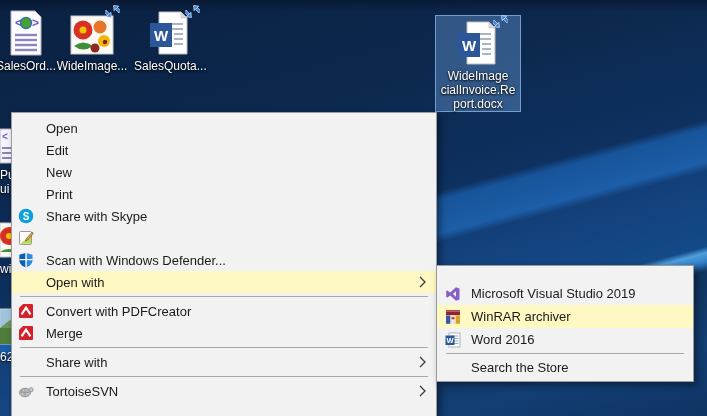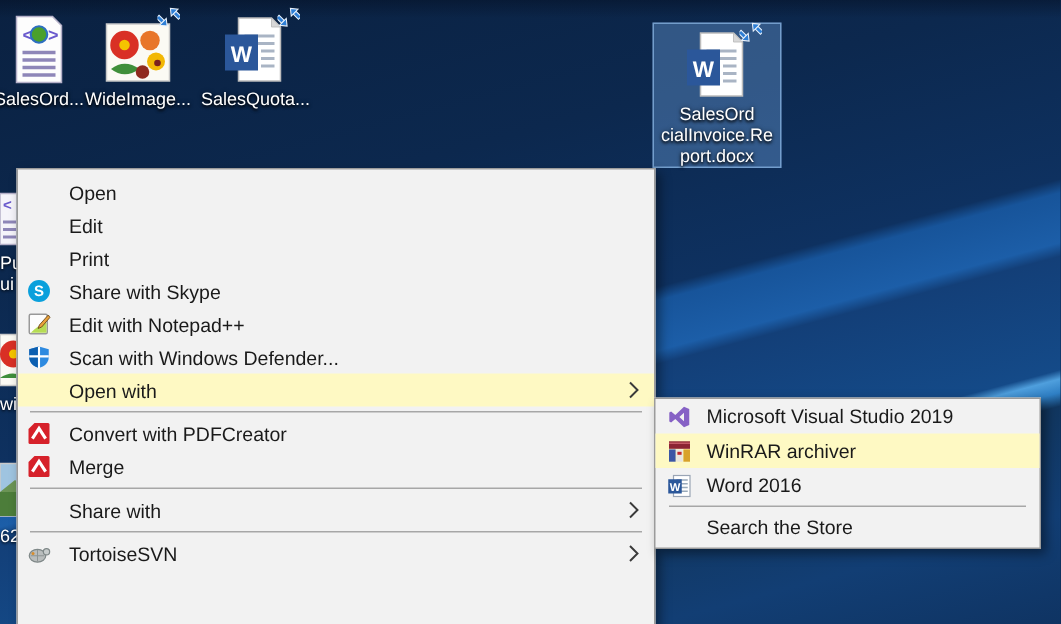--- a/index.html
+++ b/index.html
@@ -23,21 +23,21 @@
   .desk-icon.selected{background:rgba(105,155,214,.42);border:1px solid rgba(150,195,240,.65);}
   .compress{position:absolute;width:15px;height:15px;}
   
   .edge-frag{position:absolute;left:0;overflow:hidden;}
   .edge-lbl{position:absolute;left:0;font-size:12px;line-height:14px;color:#fff;
     text-shadow:0 1px 2px rgba(0,0,0,.95);white-space:pre;}
   
   .menu{position:absolute;background:#f2f2f2;border:1px solid #9b9b9b;
     box-shadow:3px 3px 7px rgba(0,0,0,.42);box-sizing:border-box;}
   #main-menu{left:11px;top:112px;width:426px;height:334px;padding:4px 0;}
-  #submenu{left:436px;top:265px;width:258px;padding:0 0 2px 0;}
+  #submenu{left:436px;top:265px;width:258px;padding:16px 0 2px 0;}
   .menu-row{height:22px;display:flex;align-items:center;position:relative;
     padding-left:34px;font-size:13px;color:#1a1a1a;white-space:nowrap;}
   #submenu .menu-row{height:23px;}
   .menu-row.hl{background:#fef9c3;}
   .menu-row.b{font-weight:normal;}
   .menu-row .mi{position:absolute;left:6px;top:50%;margin-top:-8px;width:16px;height:16px;}
   #submenu .menu-row .mi{left:8px;}
   .menu-row .arrow{position:absolute;right:10px;top:50%;margin-top:-6px;}
   .sep{height:1px;background:#a7a7a7;margin:3px 8px;}
   #submenu .sep{margin:2px 9px;}
@@ -151,21 +151,21 @@
             </g>
           <g transform="translate(4,11) rotate(-45)">
               <rect x="-1.3" y="-5.5" width="2.6" height="5"></rect>
               <polygon points="-3.2,-0.6 3.2,-0.6 0,3.4"></polygon>
             </g>
         </g>
       </svg>
     </span>
   </div>
   <div class="lbl">
-    <div>SalesOrd</div>
+    <div>WideImage</div>
     <div>cialInvoice.Re</div>
     <div>port.docx</div>
   </div>
 </div>
 
 <div class="edge-frag" style="top:128px;width:11px;height:36px">
   <svg width="30" height="36" viewBox="0 0 30 36">
     <rect x="0" y="1" width="28" height="34" fill="#f5f4fa" stroke="#b5b0c8"></rect>
     <text x="2" y="12" font-size="10" font-weight="bold" fill="#6a5acd" font-family="Liberation Sans,sans-serif">&lt;</text>
     <g stroke="#8e86b8" stroke-width="2">
@@ -197,40 +197,42 @@
 <div class="edge-lbl" style="top:350px"><span>62</span></div>
 
 <div id="main-menu" class="menu">
     <div class="menu-row b">
       <span>Open</span>
     </div>
     <div class="menu-row">
       <span>Edit</span>
     </div>
     <div class="menu-row">
+      <span>New</span>
+    </div>
+    <div class="menu-row">
       <span>Print</span>
     </div>
     <div class="menu-row">
       <span class="mi">
         <svg width="16" height="16" viewBox="0 0 16 16">
           <circle cx="8" cy="8" r="7.3" fill="#0aa0dc"></circle>
           <text x="8" y="11.6" font-size="10" font-weight="bold" fill="#fff" text-anchor="middle" font-family="Liberation Sans,sans-serif">S</text>
         </svg>
       </span>
       <span>Share with Skype</span>
     </div>
     <div class="menu-row">
       <span class="mi">
         <svg width="16" height="16" viewBox="0 0 16 16">
           <rect x="1.5" y="1.5" width="12" height="13" rx="1" fill="#fdfdfd" stroke="#999"></rect>
           <path d="M2.5 13.8 L13 13.8 L13 7 C9 8.5 5 11 2.5 13.8 Z" fill="#b6dc54"></path>
           <path d="M14.2 2 L8.3 8.6 L7.4 11 L9.8 10 L15.3 3.6 Z" fill="#e9a13b" stroke="#6b4a1b" stroke-width="0.6"></path>
         </svg>
       </span>
-      <span>Edit with Notepad++</span>
     </div>
     <div class="menu-row">
       <span class="mi">
         <svg width="16" height="16" viewBox="0 0 16 16">
           <path d="M8 1 L14.5 2.8 V8 C14.5 12 11.5 14.4 8 15.3 C4.5 14.4 1.5 12 1.5 8 V2.8 Z" fill="#2e8ae0"></path>
           <path d="M8 1 L1.5 2.8 V8 C1.5 12 4.5 14.4 8 15.3 Z" fill="#0d5fb0"></path>
           <path d="M8 1 V15.3 M1.5 7.6 H14.5" stroke="#fff" stroke-width="1.4" fill="none"></path>
         </svg>
       </span>
       <span>Scan with Windows Defender...</span>

